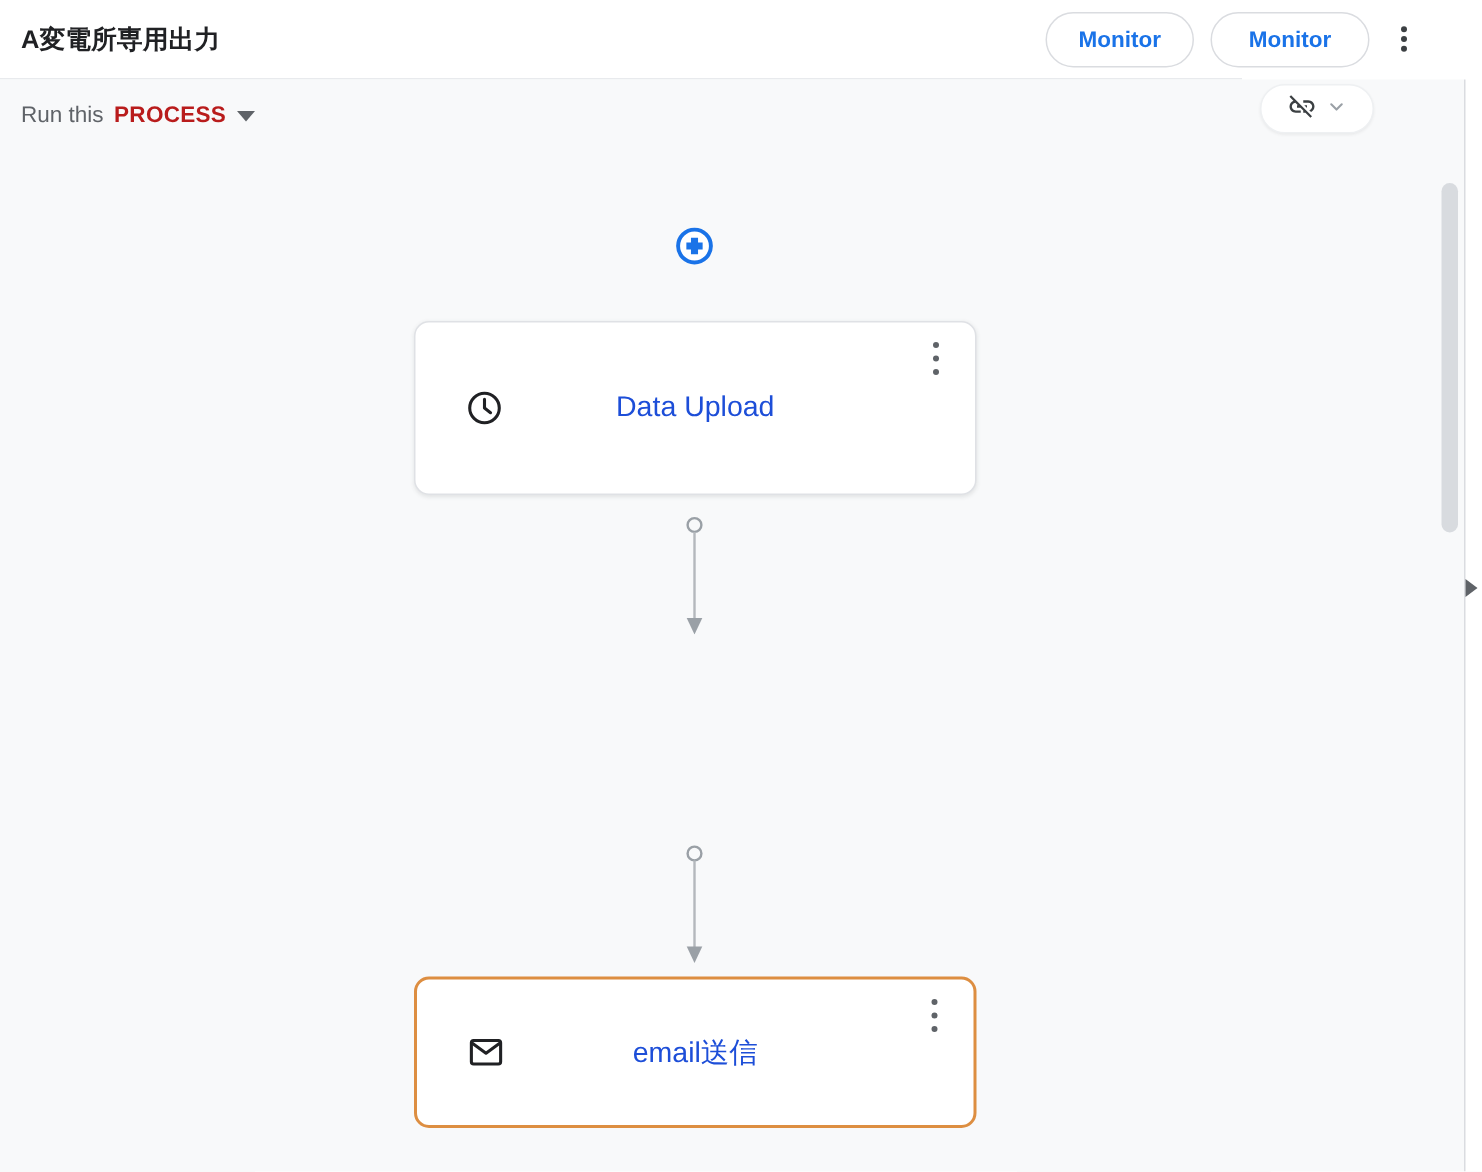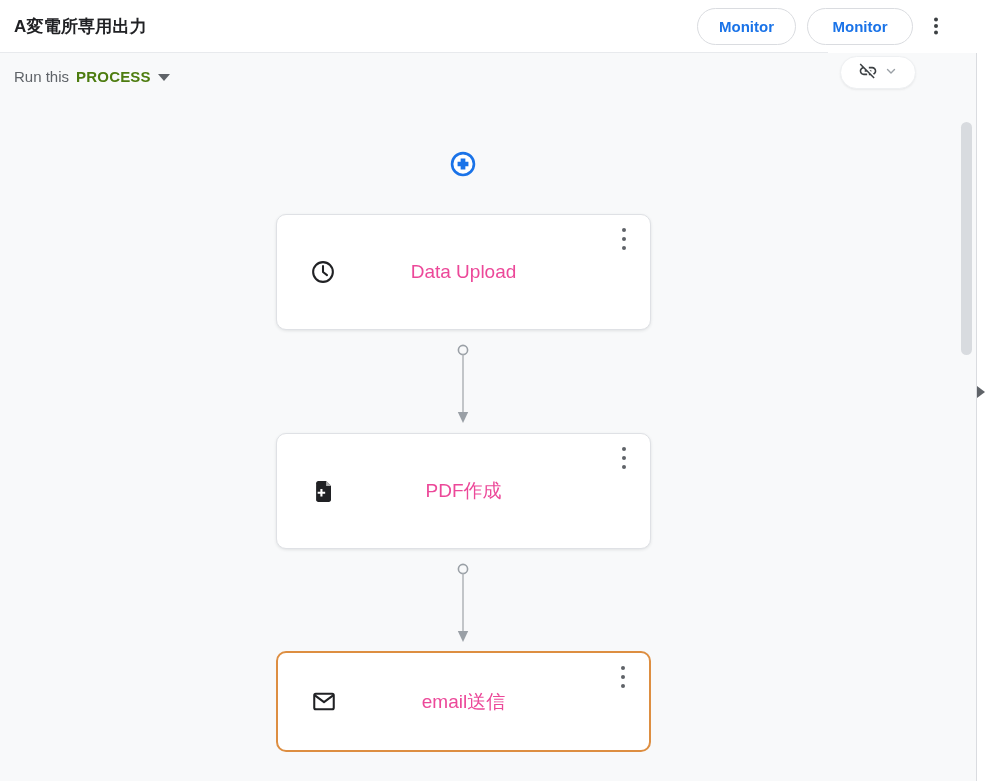--- a/index.html
+++ b/index.html
@@ -34,21 +34,21 @@
   .canvas {
     position: absolute; top: 53px; left: 0; width: 976px; height: 728px;
     background: #f8f9fa;
   }
   .run-this {
     position: absolute; left: 14px; top: 10px; height: 26px;
     display: flex; align-items: center; gap: 7px; font-size: 15px; cursor: pointer;
     background: none; border: none; font-family: "Liberation Sans", sans-serif;
   }
   .run-this .muted { color: #5f6368; font-weight: 400; }
-  .run-this .strong { color: #4d7c0f; font-weight: 700; letter-spacing: .2px; }
+  .run-this .strong { color: #b91c1c; font-weight: 700; letter-spacing: .2px; }
   .caret-down {
     width: 0; height: 0; border-left: 6px solid transparent;
     border-right: 6px solid transparent; border-top: 7px solid #5f6368; margin-top: 2px;
   }
   .visibility-pill {
     position: absolute; left: 840px; top: 3px; width: 76px; height: 33px;
     background: #ffffff; border: 1px solid #eef0f2; border-radius: 17px;
     display: flex; align-items: center; justify-content: center; gap: 6px;
     cursor: pointer; box-shadow: 0 1px 2px rgba(60,64,67,0.08);
   }
@@ -67,21 +67,21 @@
   }
   .node-1 { top: 161px; }
   .node-2 { top: 380px; }
   .node-3 { top: 598px; height: 101px; border: 2px solid #dd8e41; box-shadow: none; }
   .node-icon {
     position: absolute; left: 33px; top: 50%; transform: translateY(-50%);
     width: 26px; height: 26px; display: flex; align-items: center; justify-content: center;
   }
   .node-label {
     position: absolute; left: 0; right: 0; top: 50%; transform: translateY(-50%);
-    text-align: center; font-size: 19px; color: #ec4899; font-weight: 400;
+    text-align: center; font-size: 19px; color: #1d4ed8; font-weight: 400;
   }
   .node-kebab {
     position: absolute; right: 14px; top: 9px; width: 24px; height: 32px;
     display: flex; align-items: center; justify-content: center;
     background: none; border: none; cursor: pointer;
   }
 
   
   .connector { position: absolute; left: 452px; width: 22px; pointer-events: none; }
   .connector-1 { top: 290px; height: 80px; }
@@ -174,38 +174,20 @@
         </svg>
       </button>
     </div>
 
     <svg class="connector connector-1" width="22" height="80" viewBox="0 0 22 80">
       <circle cx="11" cy="7" r="4.6" fill="#f8f9fa" stroke="#9aa0a6" stroke-width="1.6"></circle>
       <line x1="11" y1="11.6" x2="11" y2="70" stroke="#b4b8bc" stroke-width="1.6"></line>
       <path d="M11 80 L5.8 69 H16.2 Z" fill="#9aa0a6"></path>
     </svg>
 
-    <div class="node node-2">
-      <span class="node-icon">
-        <svg width="25" height="25" viewBox="0 0 24 24">
-          <path d="M7 1.8h7.6l4.6 4.6v13.4c0 1.2-.9 2.2-2.1 2.2H7c-1.2 0-2.1-1-2.1-2.2V4c0-1.2.9-2.2 2.1-2.2z" fill="#202124"></path>
-          <path d="M14.6 1.8v4.9h4.9z" fill="#ffffff"></path>
-          <path d="M14.6 1.8l4.9 4.9h-4.9z" fill="#202124" opacity="0.35"></path>
-          <path d="M10 9.6v7.2M6.4 13.2h7.2" stroke="#ffffff" stroke-width="2"></path>
-        </svg>
-      </span>
-      <div class="node-label">PDF作成</div>
-      <button class="node-kebab">
-        <svg width="14" height="30" viewBox="0 0 14 30">
-          <circle cx="7" cy="5" r="2" fill="#5f6368"></circle>
-          <circle cx="7" cy="14" r="2" fill="#5f6368"></circle>
-          <circle cx="7" cy="23" r="2" fill="#5f6368"></circle>
-        </svg>
-      </button>
-    </div>
 
     <svg class="connector connector-2" width="22" height="80" viewBox="0 0 22 80">
       <circle cx="11" cy="7" r="4.6" fill="#f8f9fa" stroke="#9aa0a6" stroke-width="1.6"></circle>
       <line x1="11" y1="11.6" x2="11" y2="70" stroke="#b4b8bc" stroke-width="1.6"></line>
       <path d="M11 80 L5.8 69 H16.2 Z" fill="#9aa0a6"></path>
     </svg>
 
     <div class="node node-3">
       <span class="node-icon">
         <svg width="27" height="27" viewBox="0 0 24 24">

